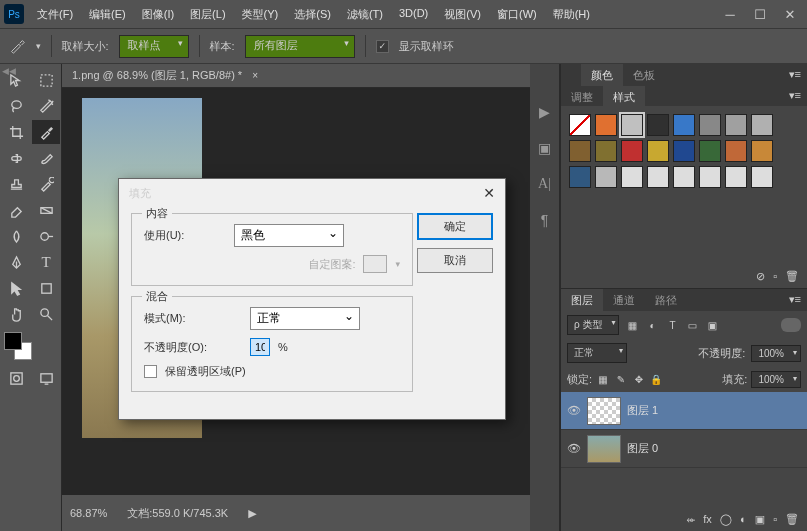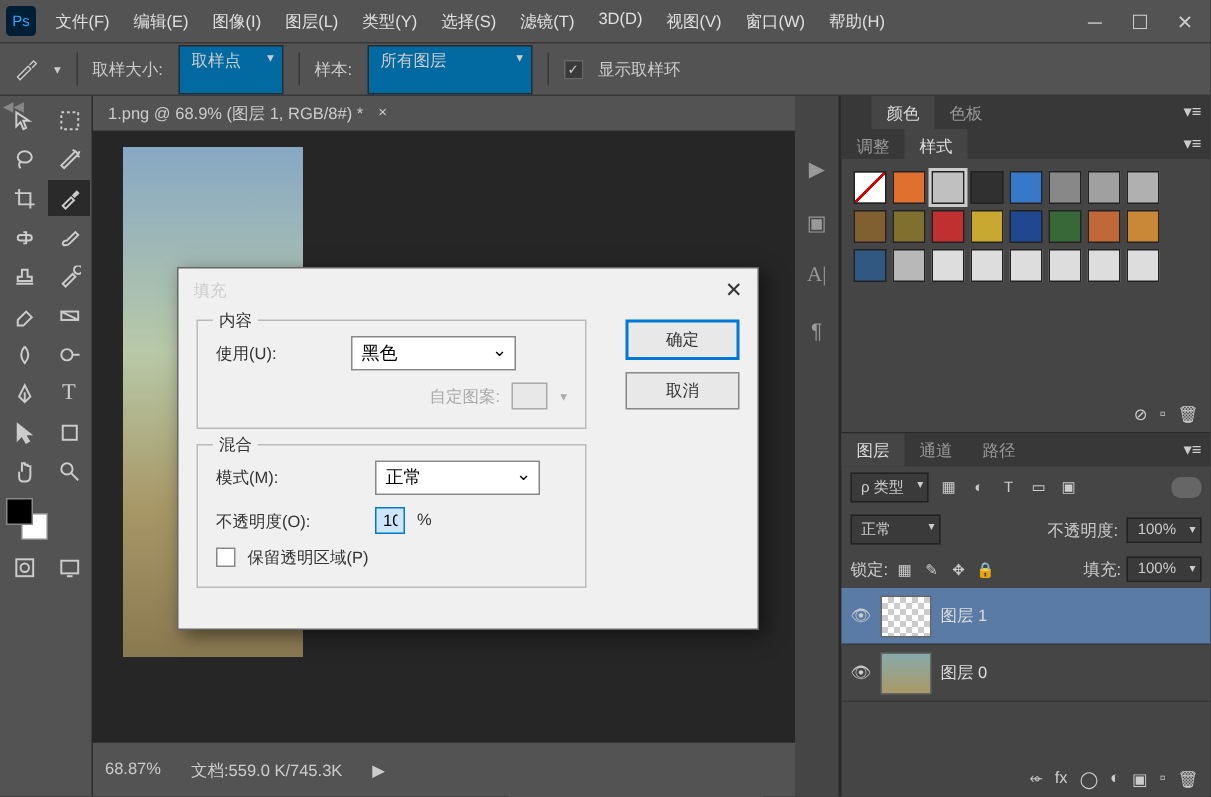--- a/index.html
+++ b/index.html
@@ -6,21 +6,21 @@
 body{width:807px;height:531px;background:#535353;overflow:hidden;position:relative}
 .title-bar{height:28px;background:#535353;display:flex;align-items:center;padding:0 4px}
 .ps-logo{width:20px;height:20px;background:#001e36;border-radius:3px;display:flex;align-items:center;justify-content:center;color:#31a8ff;font-weight:normal;font-size:10px;margin-right:6px}
 .menu-bar{display:flex;gap:2px}
 .menu-item{padding:4px 7px;color:#e0e0e0;cursor:default}
 .window-controls{margin-left:auto;display:flex;gap:4px}
 .wc-btn{width:26px;height:20px;display:flex;align-items:center;justify-content:center;font-size:13px;color:#ccc}
 .options-bar{height:36px;background:#535353;border-top:1px solid #383838;border-bottom:1px solid #383838;display:flex;align-items:center;padding:0 8px;gap:10px}
 .opt-icon{width:18px;height:18px;color:#ccc}
 .opt-label{color:#ccc}
-.opt-dd{background:#0369a1;border:1px solid #2a2a2a;padding:2px 20px 14px 8px;color:#ccc;position:relative;min-width:70px}
+.opt-dd{background:#4d7c0f;border:1px solid #2a2a2a;padding:2px 20px 4px 8px;color:#ccc;position:relative;min-width:70px}
 .opt-dd::after{content:"▾";position:absolute;right:5px;top:2px;font-size:9px}
 .opt-sep{width:1px;height:22px;background:#383838}
 .checkbox{width:13px;height:13px;background:#3a3a3a;border:1px solid #666;display:inline-flex;align-items:center;justify-content:center;font-size:9px}
 .main-area{display:flex;height:467px;position:relative}
 .tools-left{width:62px;background:#535353;border-right:1px solid #2a2a2a;padding-top:4px}
 .tools-grid{display:grid;grid-template-columns:repeat(2,28px);gap:2px;padding:0 2px}
 .tool-btn{width:28px;height:24px;display:flex;align-items:center;justify-content:center;color:#ccc;font-size:13px}
 .tool-btn.sel{background:#2a2a2a}
 .tool-btn svg{width:15px;height:15px;stroke:#ccc;fill:none;stroke-width:1.4}
 .fg-bg{position:relative;width:28px;height:28px;margin:6px 4px}
@@ -52,21 +52,21 @@
 .layer-row{display:flex;align-items:center;height:38px;padding:0 6px;border-bottom:1px solid #383838;gap:6px}
 .layer-row.sel{background:#5a7ba5}
 .layer-eye{width:14px;font-size:11px}
 .layer-thumb{width:34px;height:28px;border:1px solid #666}
 .layer-name{font-size:11px;color:#ddd}
 .lock-row{display:flex;align-items:center;padding:4px 6px;gap:4px;font-size:10px;color:#999}
 .lock-ic{width:14px;height:14px;display:inline-flex;align-items:center;justify-content:center;font-size:10px}
 .dialog{position:absolute;left:118px;top:178px;width:388px;height:242px;background:#f0f0f0;border:1px solid #666;box-shadow:4px 4px 12px rgba(0,0,0,0.5);z-index:100}
 .dialog-title{height:28px;display:flex;align-items:center;padding:0 10px;color:#333;font-size:12px}
 .dialog-close{margin-left:auto;font-size:14px;color:#333;cursor:default}
-.dialog-body{padding:6px 12px;display:flex;gap:26px}
+.dialog-body{padding:6px 12px;display:flex;gap:4px}
 .dialog-left{flex:1}
 .fieldset{border:1px solid #bbb;padding:10px 12px 12px;margin-bottom:10px;position:relative}
 .fieldset-legend{position:absolute;top:-8px;left:10px;background:#f0f0f0;padding:0 4px;color:#333;font-size:11px}
 .field-row{display:flex;align-items:center;margin-bottom:8px;gap:8px}
 .field-label{color:#333;font-size:11px}
 .field-select{border:1px solid #888;padding:2px 8px 2px 6px;background:#fff;color:#000;min-width:110px;position:relative;font-size:12px}
 .field-select::after{content:"⌄";position:absolute;right:5px;top:1px}
 .field-label.disabled{color:#aaa}
 .pattern-sw{width:24px;height:18px;border:1px solid #aaa;background:#e8e8e8}
 .field-input{border:1px solid #0078d7;padding:2px 4px;width:20px;background:#cde6fb;color:#000;font-size:11px}

